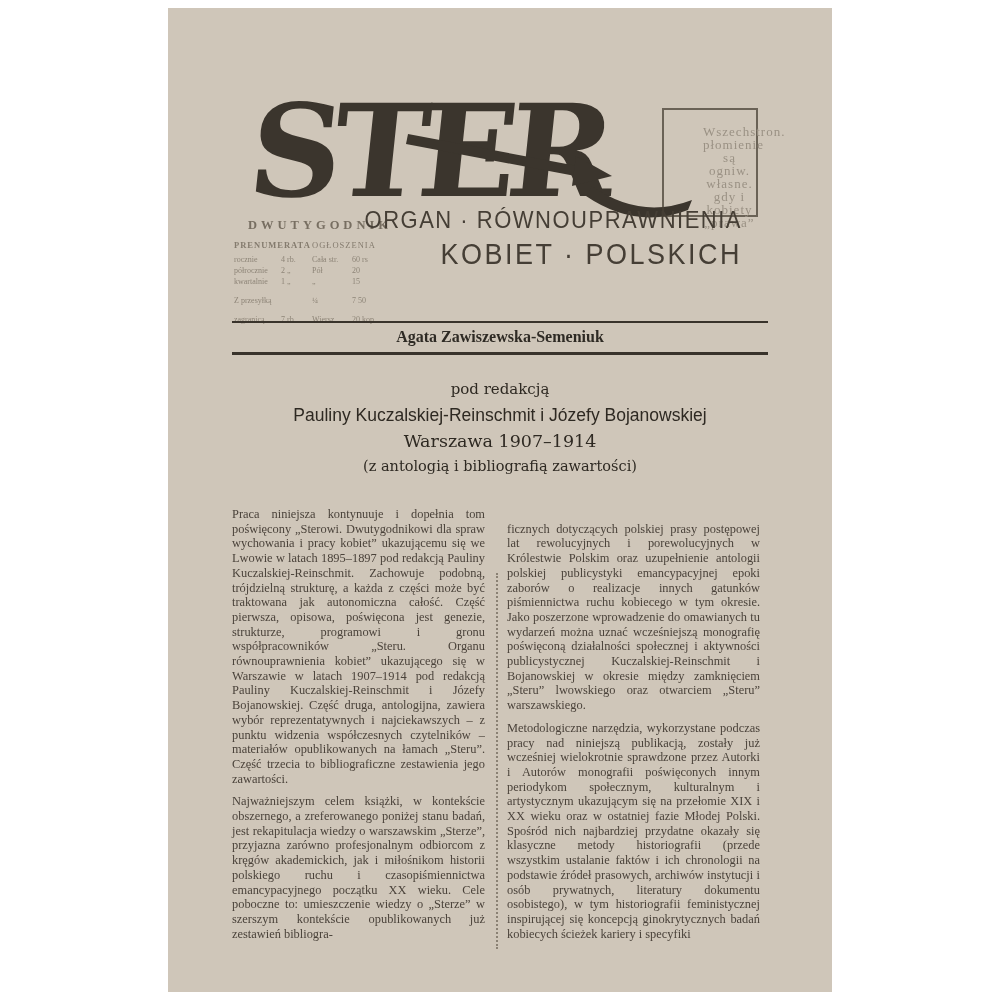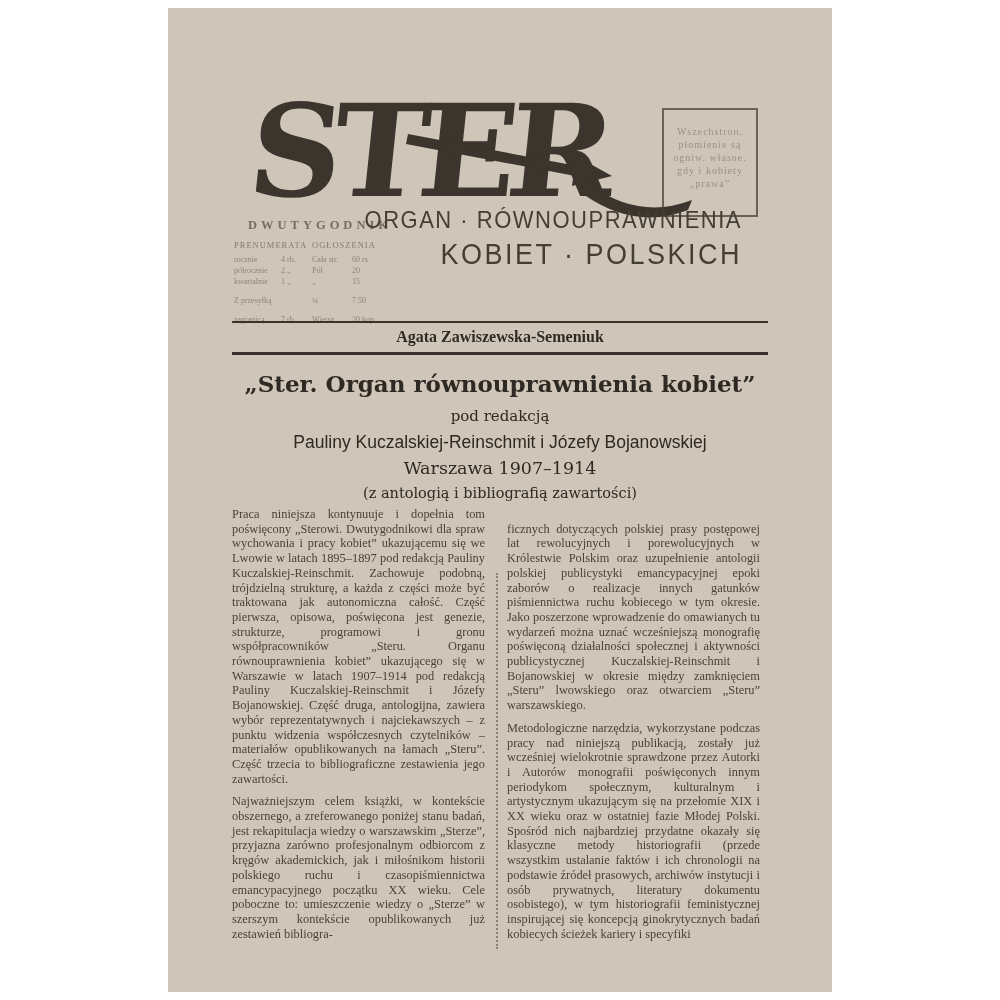--- a/index.html
+++ b/index.html
@@ -18,32 +18,33 @@
   .logo-wrap { position: absolute; left: 72px; top: 70px; width: 470px; height: 150px; }
   .logo-wrap svg { width: 100%; height: 100%; overflow: visible; }
 
   .notice-box {
     position: absolute; left: 494px; top: 100px; width: 96px; height: 109px;
     border: 2px solid rgba(72,64,54,0.75);
     padding-top: 15px;
     text-align: center;
   }
   .notice-line {
-    font-size: 10px; line-height: 13px; letter-spacing: 1px;
+    font-size: 13px; line-height: 13px; letter-spacing: 1px;
     color: #9a9184;
     font-family: "Liberation Serif", serif;
+    padding-left: 39px;
   }
 
   .left-info { position: absolute; left: 66px; top: 210px; width: 190px; color: #857c6f; }
   .frequency {
     font-size: 12.5px; letter-spacing: 4px; color: #776e61;
     margin-left: 14px; font-weight: bold;
   }
   .price-head { display: flex; margin-top: 7px; font-size: 8.5px; letter-spacing: 1px; color: #847b6e; }
-  .price-head span:first-child { width: 78px; }
+  .price-head span:first-child { width: 78px; font-weight: bold; }
   .price-rows { margin-top: 4px; font-size: 8px; line-height: 11px; color: #8d8477; }
   .price-row { display: flex; }
   .price-row .c1 { width: 47px; }
   .price-row .c2 { width: 31px; }
   .price-row .c3 { width: 40px; }
   .price-row .c4 { width: 34px; }
   .price-row.gap { margin-top: 8px; }
   .price-row.gap2 { margin-top: 8px; }
 
   .masthead-subtitle {
@@ -156,21 +157,20 @@
     <div class="sub2">KOBIET · POLSKICH</div>
   </div>
 
   <div class="author-block">
     <div class="rule-thin"></div>
     <div class="author-name">Agata Zawiszewska-Semeniuk</div>
     <div class="rule-thick"></div>
   </div>
 
   <div class="title-block">
-    <div class="book-title">„Ster. Organ równouprawnienia kobiet”</div>
     <div class="pod-redakcja">pod redakcją</div>
     <div class="editors">Pauliny Kuczalskiej-Reinschmit i Józefy Bojanowskiej</div>
     <div class="place-dates">Warszawa 1907–1914</div>
     <div class="annotation">(z antologią i bibliografią zawartości)</div>
   </div>
 
   <div class="columns">
     <div class="col">
       <p>Praca niniejsza kontynuuje i dopełnia tom poświęcony „Sterowi. Dwutygodnikowi dla spraw wychowania i pracy kobiet” ukazującemu się we Lwowie w latach 1895–1897 pod redakcją Pauliny Kuczalskiej-Reinschmit. Zachowuje podobną, trójdzielną strukturę, a każda z części może być traktowana jak autonomiczna całość. Część pierwsza, opisowa, poświęcona jest genezie, strukturze, programowi i gronu współpracowników „Steru. Organu równouprawnienia kobiet” ukazującego się w Warszawie w latach 1907–1914 pod redakcją Pauliny Kuczalskiej-Reinschmit i Józefy Bojanowskiej. Część druga, antologijna, zawiera wybór reprezentatywnych i najciekawszych – z punktu widzenia współczesnych czytelników – materiałów opublikowanych na łamach „Steru”. Część trzecia to bibliograficzne zestawienia jego zawartości.</p>
       <p>Najważniejszym celem książki, w kontekście obszernego, a zreferowanego poniżej stanu badań, jest rekapitulacja wiedzy o warszawskim „Sterze”, przyjazna zarówno profesjonalnym odbiorcom z kręgów akademickich, jak i miłośnikom historii polskiego ruchu i czasopiśmiennictwa emancypacyjnego początku XX wieku. Cele poboczne to: umieszczenie wiedzy o „Sterze” w szerszym kontekście opublikowanych już zestawień bibliogra-</p>

